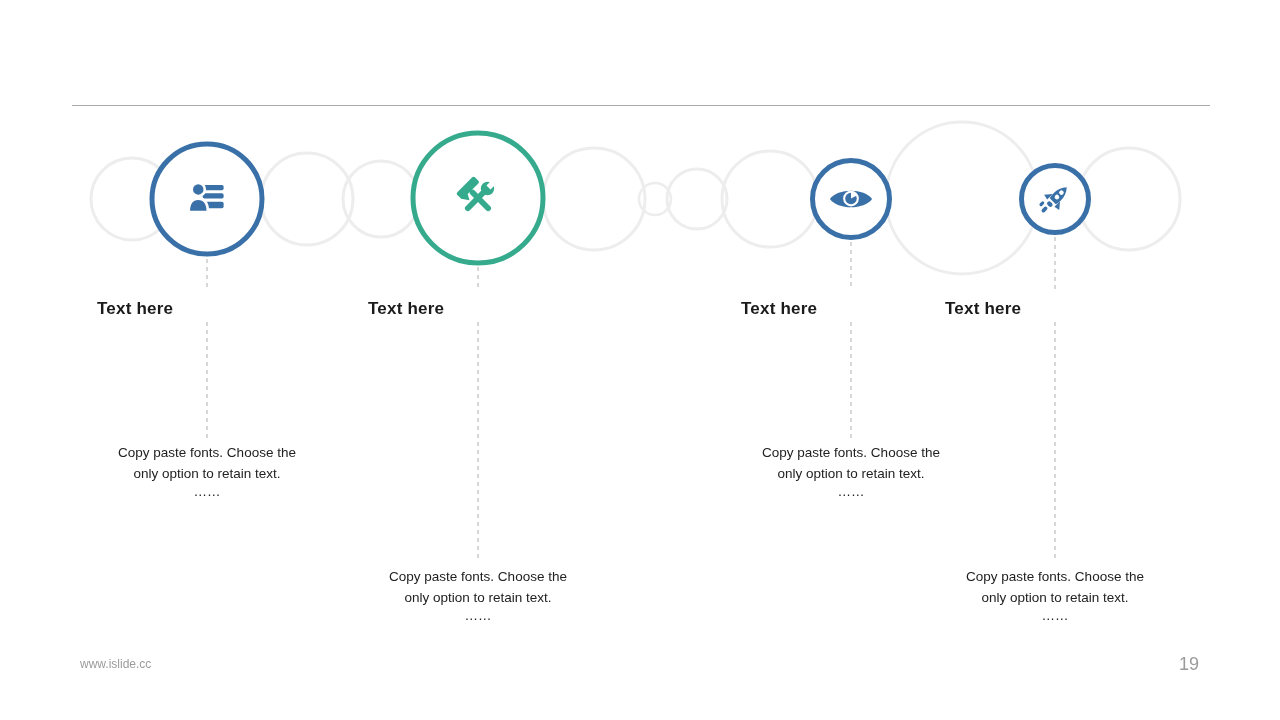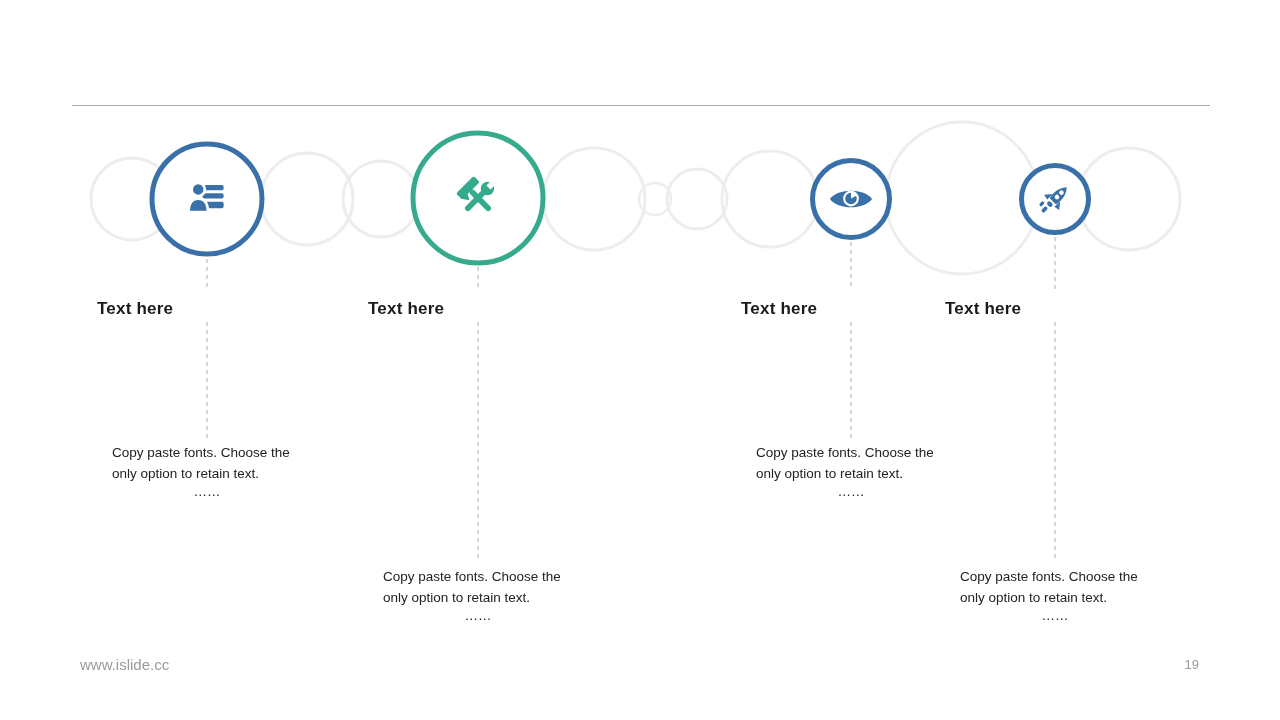--- a/index.html
+++ b/index.html
@@ -8,29 +8,29 @@
     font-family:"Liberation Sans","DejaVu Sans",sans-serif;
   }
   .abs{position:absolute;}
   .divider{left:72px;top:105px;width:1138px;height:1px;background:#ababab;}
   .band-svg{left:0;top:0;}
   .step-title{
     width:220px;text-align:left;top:299px;
     font-size:17px;font-weight:bold;color:#1b1b1b;letter-spacing:0.2px;line-height:20px;
   }
   .step-desc{
-    width:190px;
+    width:190px;text-align:center;
     font-size:13.5px;color:#222222;line-height:21px;
   }
   .step-ellipsis{
     width:190px;text-align:center;
     font-size:13.5px;color:#222222;line-height:16px;margin-top:0;
   }
-  .footer-url{left:80px;top:657px;font-size:15px;color:#9b9b9b;line-height:15px;}
-  .footer-page{right:81px;top:657px;font-size:13px;color:#9b9b9b;line-height:15px;}
+  .footer-url{left:80px;top:657px;font-size:12px;color:#9b9b9b;line-height:15px;}
+  .footer-page{right:81px;top:657px;font-size:18px;color:#9b9b9b;line-height:15px;}
 </style>
 </head>
 <body>
 
 <div class="abs divider"></div>
 
 <svg class="abs band-svg" width="1280" height="600" viewBox="0 0 1280 600">
 
   <g fill="none" stroke="#EDEDED" stroke-width="3">
     <circle cx="132" cy="199" r="41"></circle>

